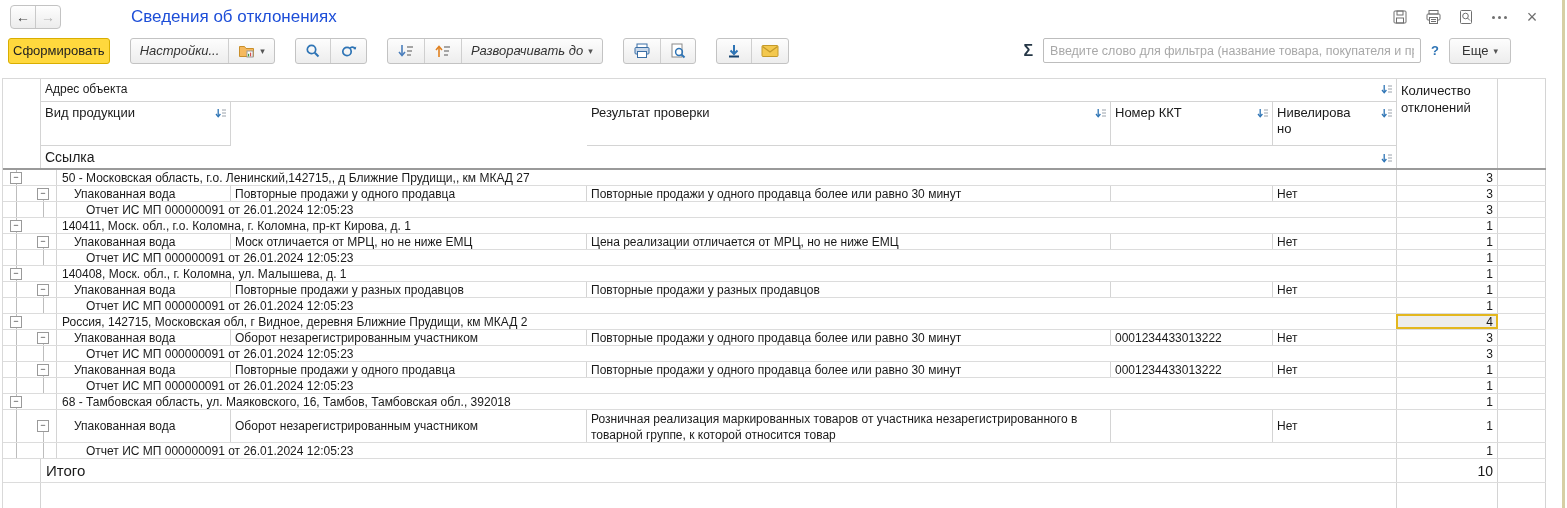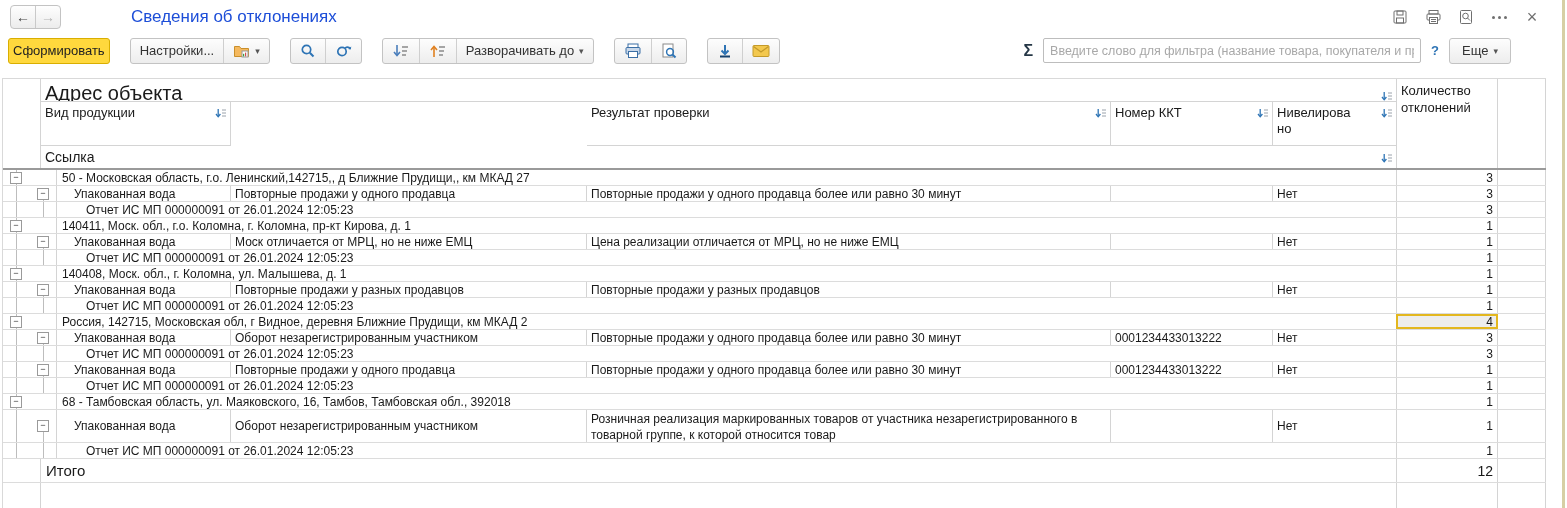--- a/index.html
+++ b/index.html
@@ -20,35 +20,35 @@
   
   .toolbar{height:37px;display:flex;align-items:center;padding:0 8px;}
   .btn{height:26px;display:inline-flex;align-items:center;justify-content:center;
        border:1px solid #c3c3c3;border-radius:3px;background:linear-gradient(#fdfdfd,#ededed);
        font-size:13px;color:#333;cursor:pointer;box-sizing:border-box;}
   .seg{display:inline-flex;height:26px;border:1px solid #c3c3c3;border-radius:3px;background:linear-gradient(#fdfdfd,#ededed);overflow:hidden;box-sizing:border-box;}
   .seg .sbtn{display:flex;align-items:center;justify-content:center;padding:0 9px;font-size:13px;color:#333;cursor:pointer;}
   .seg .sbtn+.sbtn{border-left:1px solid #cfcfcf;}
   .gen{background:#ffd83d;border-color:#d9ae00;padding:0 4px;font-size:13px;color:#222;}
   .caret{font-size:9px;color:#555;margin-left:5px;}
-  .mleft{margin-left:20px;}
+  .mleft{margin-left:20px;font-style:italic;}
   .rightcluster{margin-left:auto;display:flex;align-items:center;margin-right:48px;}
   .sigma{font-size:16px;font-weight:bold;color:#253746;margin-right:10px;}
   .filter{width:378px;height:25px;border:1px solid #bdbdbd;border-radius:2px;font-size:12.5px;
           font-family:"Liberation Sans","DejaVu Sans",sans-serif;padding:0 6px;color:#333;box-sizing:border-box;}
   .filter::placeholder{color:#a8a8a8;}
   .help{color:#2e74b5;font-size:13px;font-weight:bold;margin:0 10px 0 10px;cursor:pointer;}
   
   .report{position:relative;margin-top:9px;}
   .tablewrap{width:1543px;margin-left:2px;border-left:1px solid #d9d9d9;border-top:1px solid #d9d9d9;}
   .hgrid{display:grid;grid-template-columns:38px 190px 356px 524px 162px 123px 102px 48px;
          grid-template-rows:23px 44px 22px;border-bottom:2px solid #9a9a9a;}
   .hspacer{grid-column:1;grid-row:1/4;border-right:1px solid #d4d4d4;}
   .hcell{display:flex;align-items:flex-start;justify-content:space-between;box-sizing:border-box;padding:3px 3px 0 4px;overflow:hidden;}
-  .hA{grid-column:2/7;grid-row:1;font-size:20px;border-bottom:1px solid #d4d4d4;}
+  .hA{grid-column:2/7;grid-row:1;font-size:12px;border-bottom:1px solid #d4d4d4;}
   .hB{grid-row:2;font-size:13px;border-bottom:1px solid #d4d4d4;}
   .bord{border-right:1px solid #d4d4d4;}
   .h-prod{grid-column:2}.h-dev{grid-column:3}.h-res{grid-column:4}.h-kkt{grid-column:5}.h-lev{grid-column:6}
   .h-lev .htx{width:76px;word-break:break-all;line-height:16px;}
   .hC{grid-column:2/7;grid-row:3;font-size:14px;}
   .hCount{grid-column:7;grid-row:1/4;border-left:1px solid #d4d4d4;border-right:1px solid #d4d4d4;font-size:13px;line-height:17px;justify-content:flex-end;}
   .hExtra{grid-column:8;grid-row:1/4;border-right:1px solid #d4d4d4;}
   .sic{flex:none;margin-top:2px;}
   
   .trow{display:grid;grid-template-columns:27px 27px 174px 356px 524px 162px 123px 102px 48px;
@@ -520,21 +520,21 @@
           <div class="tc t2">
             <div class="vl"></div>
           </div>
           <div class="cell span5 rtext">Отчет ИС МП 000000091 от 26.01.2024 12:05:23</div>
           <div class="cell cnt">1</div>
           <div class="cell extra"></div>
         </div>
         <div class="trow T">
           <div class="tc tT"></div>
           <div class="cell gtext big">Итого</div>
-          <div class="cell cnt">12</div>
+          <div class="cell cnt">10</div>
           <div class="cell extra"></div>
         </div>
         <div class="trow F">
           <div class="tc tT"></div>
           <div class="cell gtext big"></div>
           <div class="cell cnt"></div>
           <div class="cell extra"></div>
         </div>
       </div>
   </div>

